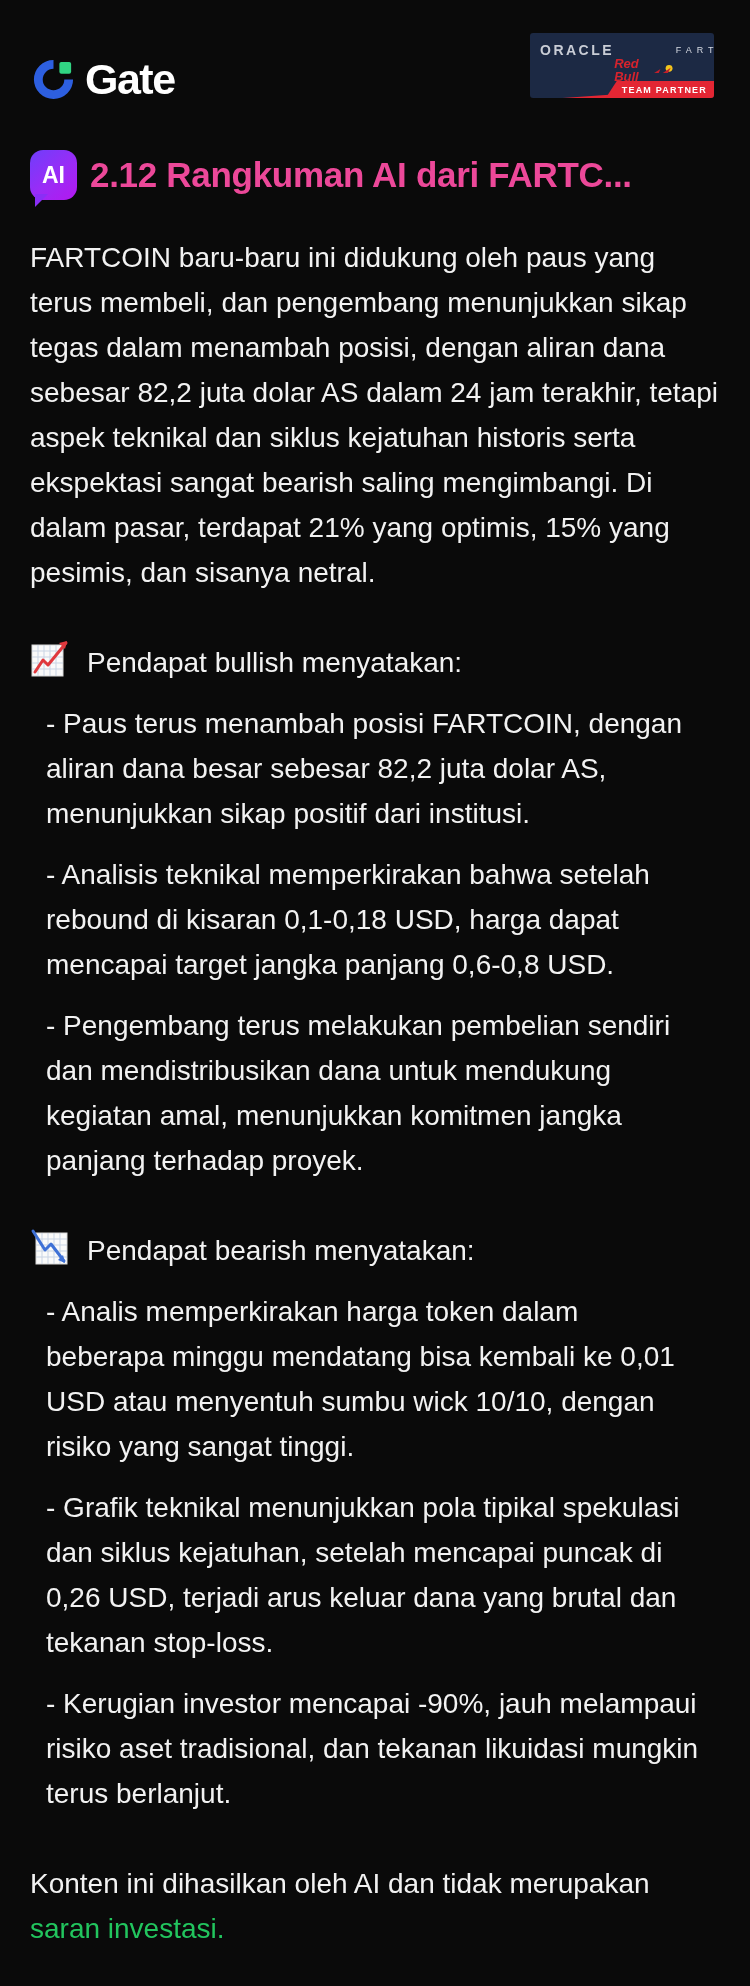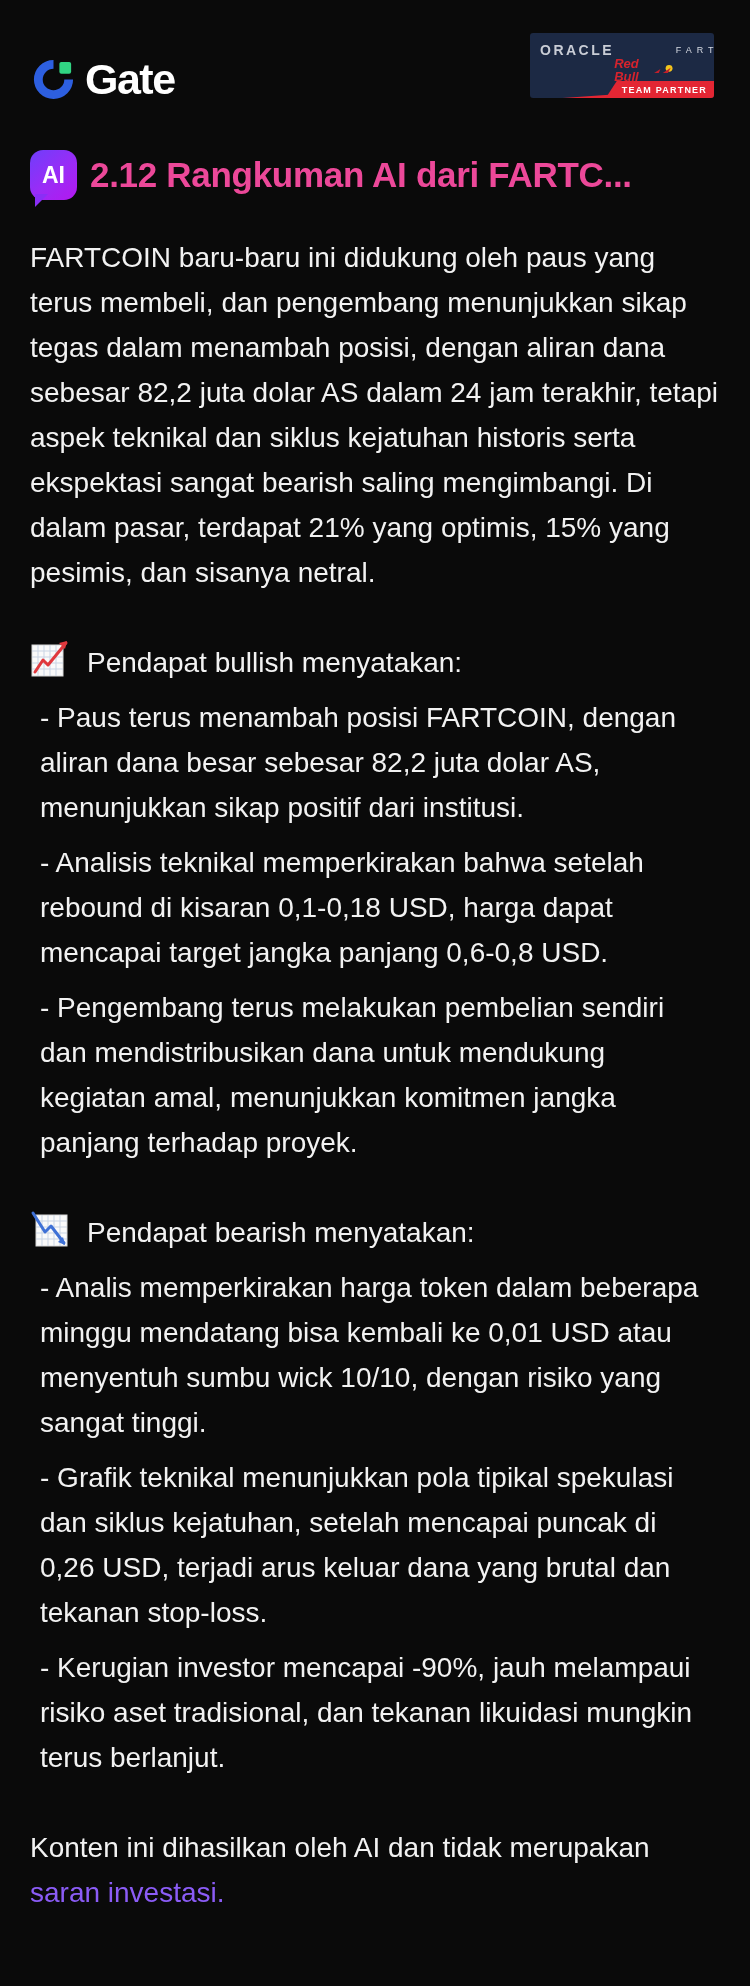--- a/index.html
+++ b/index.html
@@ -49,23 +49,23 @@
     background:#8a2ef6; clip-path:polygon(0 0, 100% 0, 0 100%);
   }
   .ai-badge-label { color:#ffffff; font-size:23px; font-weight:700; }
   .title { color:#ec4899; font-size:35px; font-weight:700; letter-spacing:-0.3px; line-height:1.2; white-space:nowrap; }
 
   
   .article { padding:0 30px; margin-top:35px; font-size:28px; line-height:45px; color:#f2f2f2; }
   .article .block + .block { margin-top:45px; }
   .sec-head { font-size:28px; font-weight:400; display:flex; align-items:flex-start; gap:17px; }
   .sec-icon { flex:0 0 auto; overflow:visible; }
-  .points p { margin:10px; }
+  .points p { margin:16px; }
 
-  .disclaimer .faded { color:#8b5cf6; }
+  .disclaimer .faded { color:#22c55e; }
 
   svg { display:block; }
 </style>
 </head>
 <body>
 
 <div class="page">
 
   <header class="topbar">
     <div class="brand">

